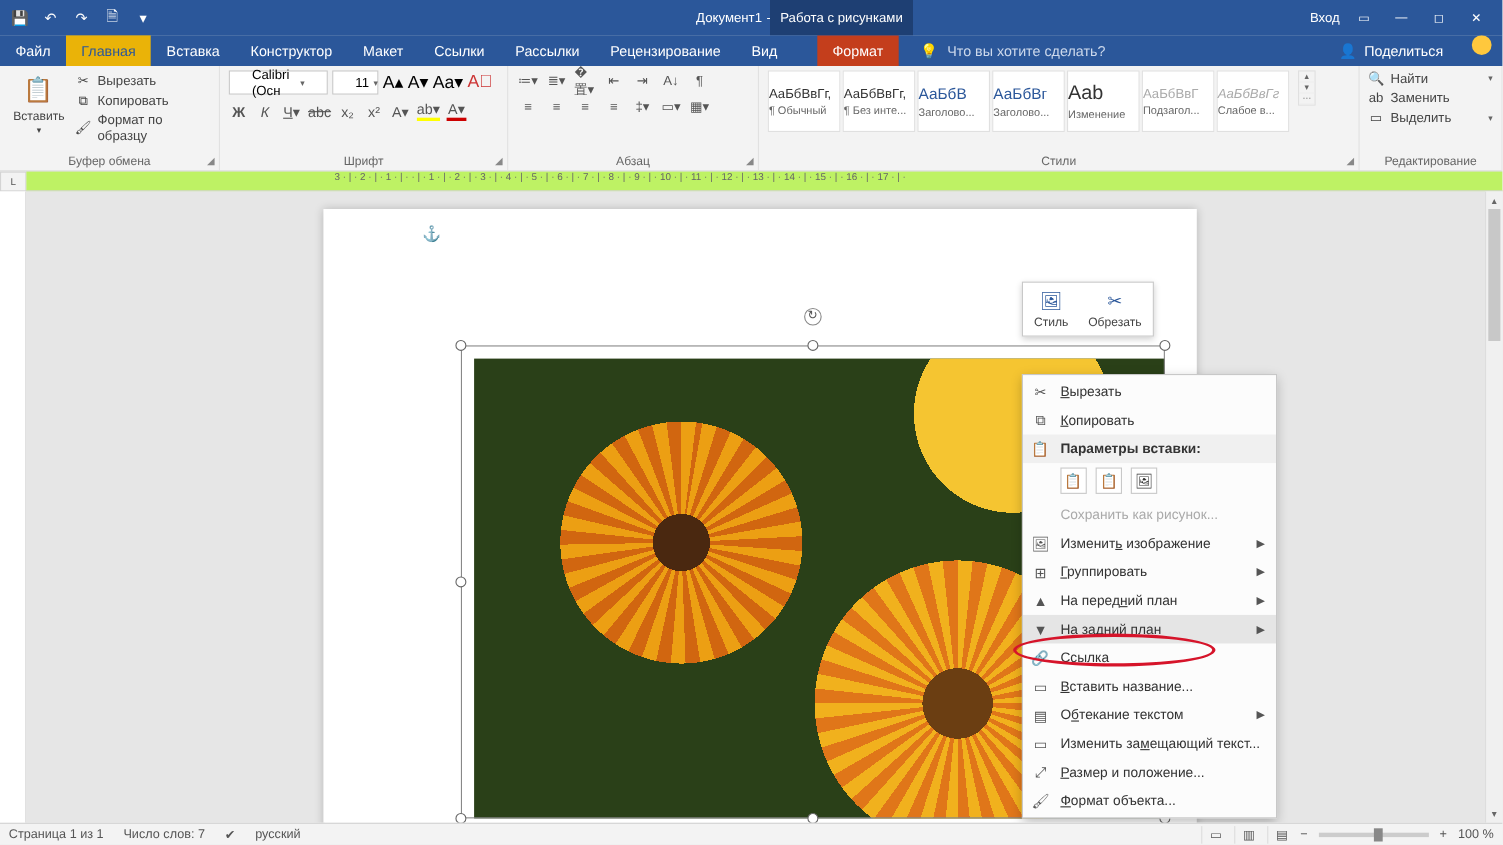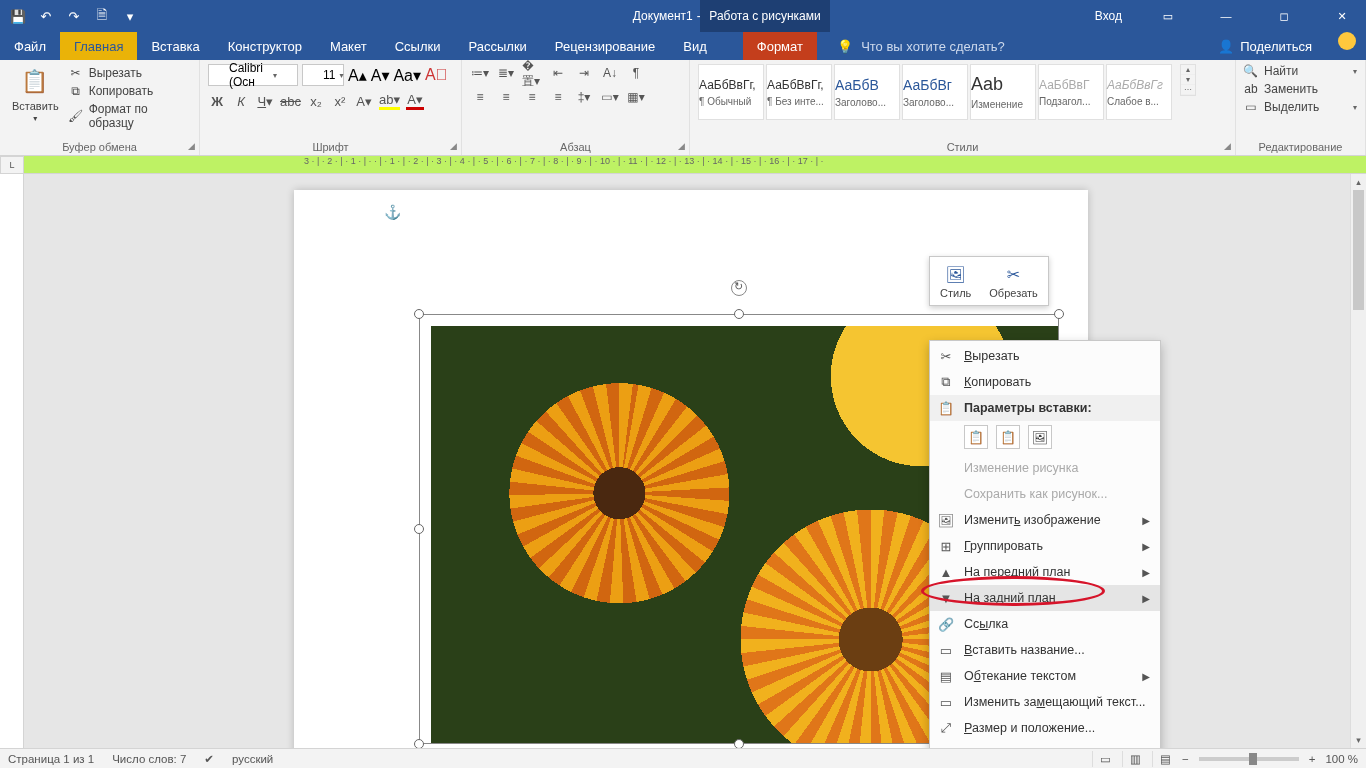--- a/index.html
+++ b/index.html
@@ -4,21 +4,21 @@
 <style>
 * { margin: 0; padding: 0; box-sizing: border-box; font-family: "Segoe UI", Tahoma, sans-serif; }
 body { width: 1366px; height: 768px; background: #e6e6e6; overflow: hidden; position: relative; }
 
 
 .titlebar { height: 32px; background: #2b579a; display: flex; align-items: center; color: #fff; font-size: 12px; position: relative; }
 .qat { display: flex; align-items: center; gap: 12px; padding: 0 10px; }
 .qat-icon { width: 16px; height: 16px; display: inline-flex; align-items: center; justify-content: center; color: #fff; font-size: 13px; }
 .title-center { position: absolute; left: 50%; transform: translateX(-50%); display: flex; gap: 4px; }
 .title-context { position: absolute; left: 700px; width: 130px; text-align: center; background: #1e3f73; height: 32px; line-height: 32px; }
-.title-right { margin-left: auto; display: flex; align-items: center; gap: 34px; padding-right: 12px; }
+.title-right { margin-left: auto; display: flex; align-items: center; gap: 10px; padding-right: 12px; }
 .win-btn { width: 24px; height: 24px; display: inline-flex; align-items: center; justify-content: center; font-size: 11px; }
 
 
 .tabs { height: 28px; background: #2b579a; display: flex; align-items: stretch; color: #fff; font-size: 13px; }
 .tab { padding: 0 14px; display: flex; align-items: center; cursor: pointer; }
 .tab.active { background: #eab308; color: #2b579a; }
 .tab.context { background: #c43e1c; margin-left: 0; }
 .tab-spacer-ctx { width: 22px; }
 .tabs .tellme { flex: 1; display: flex; align-items: center; padding-left: 20px; color: #cdd9ec; gap: 8px; }
 .tabs .share { padding: 0 16px; display: flex; align-items: center; gap: 6px; }
@@ -363,24 +363,20 @@
         <span class="ctx-icon">📋</span>
         <span>Параметры вставки:</span>
       </div>
     <div class="ctx-paste">
       <div class="p-opt">📋</div>
       <div class="p-opt">📋</div>
       <div class="p-opt">🖼</div>
     </div>
     <div class="ctx-item disabled">
         <span class="ctx-icon"></span>
-        <span>Изменение рисунка</span>
-      </div>
-    <div class="ctx-item disabled">
-        <span class="ctx-icon"></span>
         <span>Сохранить как рисунок...</span>
       </div>
     <div class="ctx-item">
         <span class="ctx-icon">🖼</span>
         <span>Изменит<u>ь</u> изображение</span>
         <span class="ctx-arrow">▶</span>
       </div>
     <div class="ctx-item">
         <span class="ctx-icon">⊞</span>
         <span><u>Г</u>руппировать</span>

